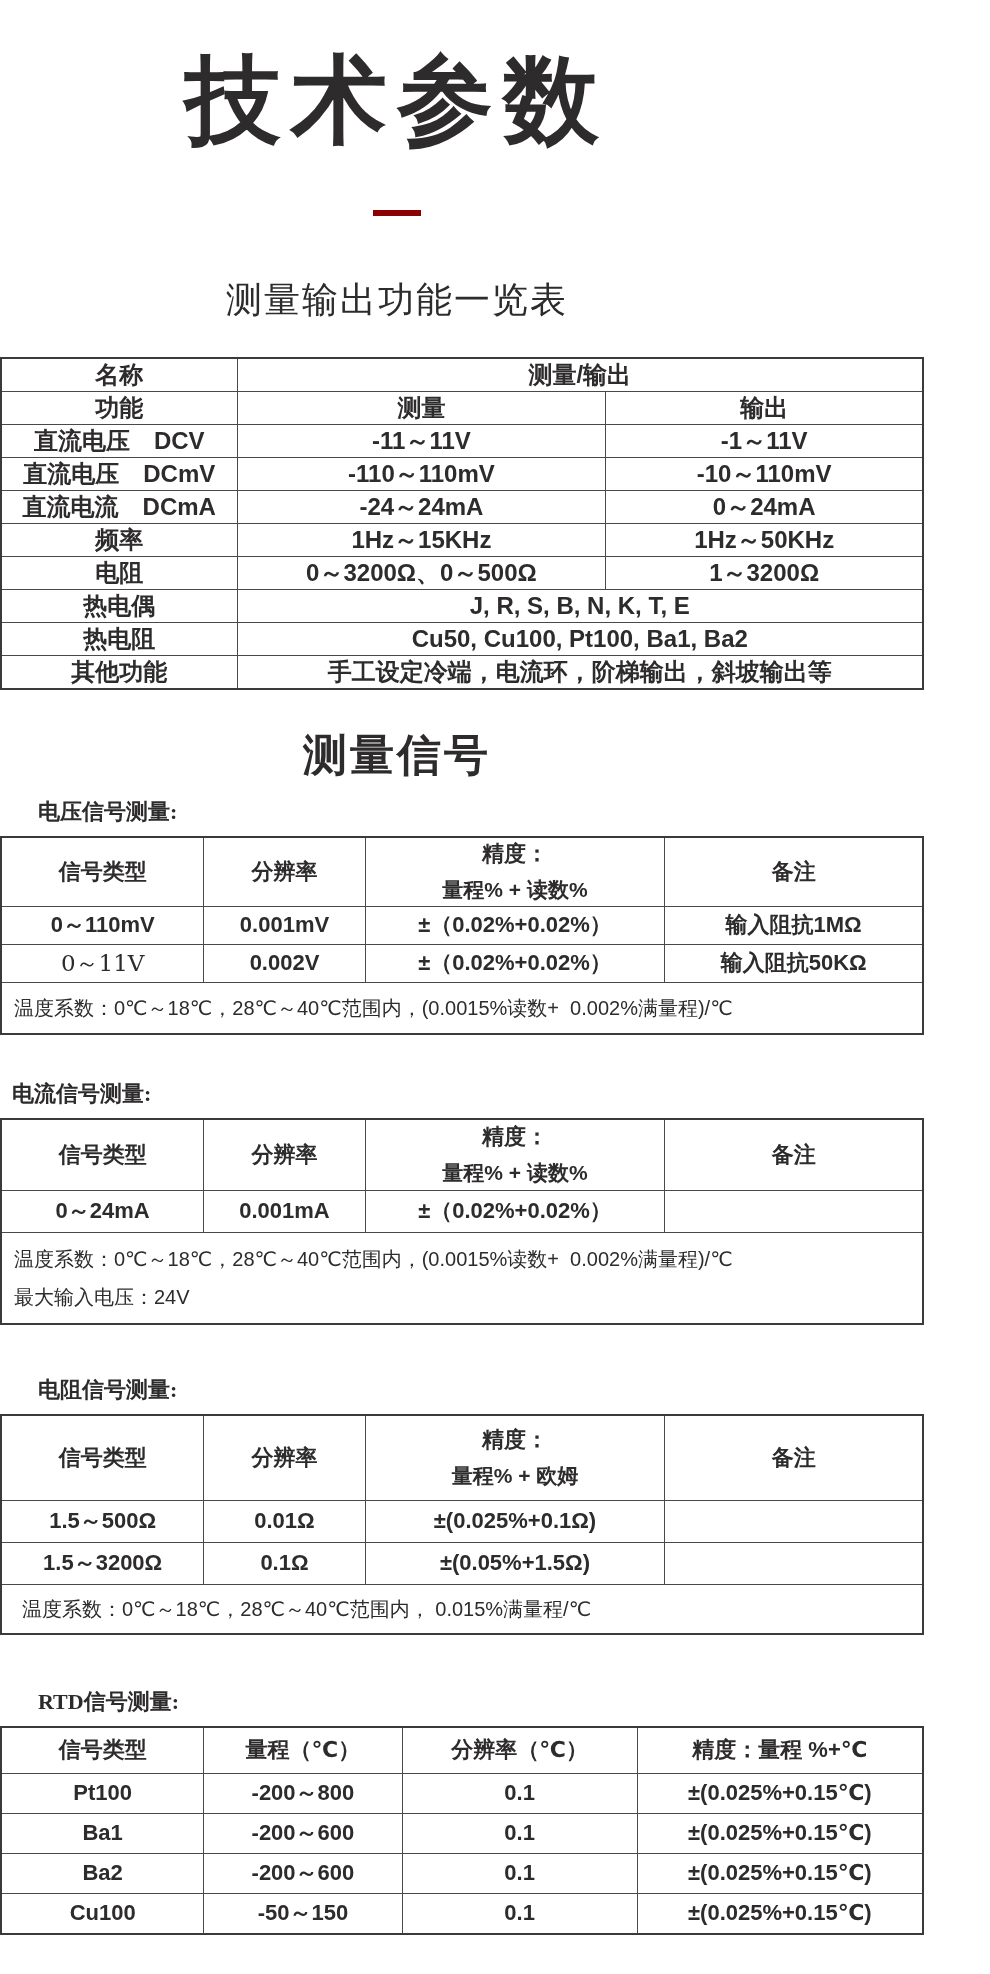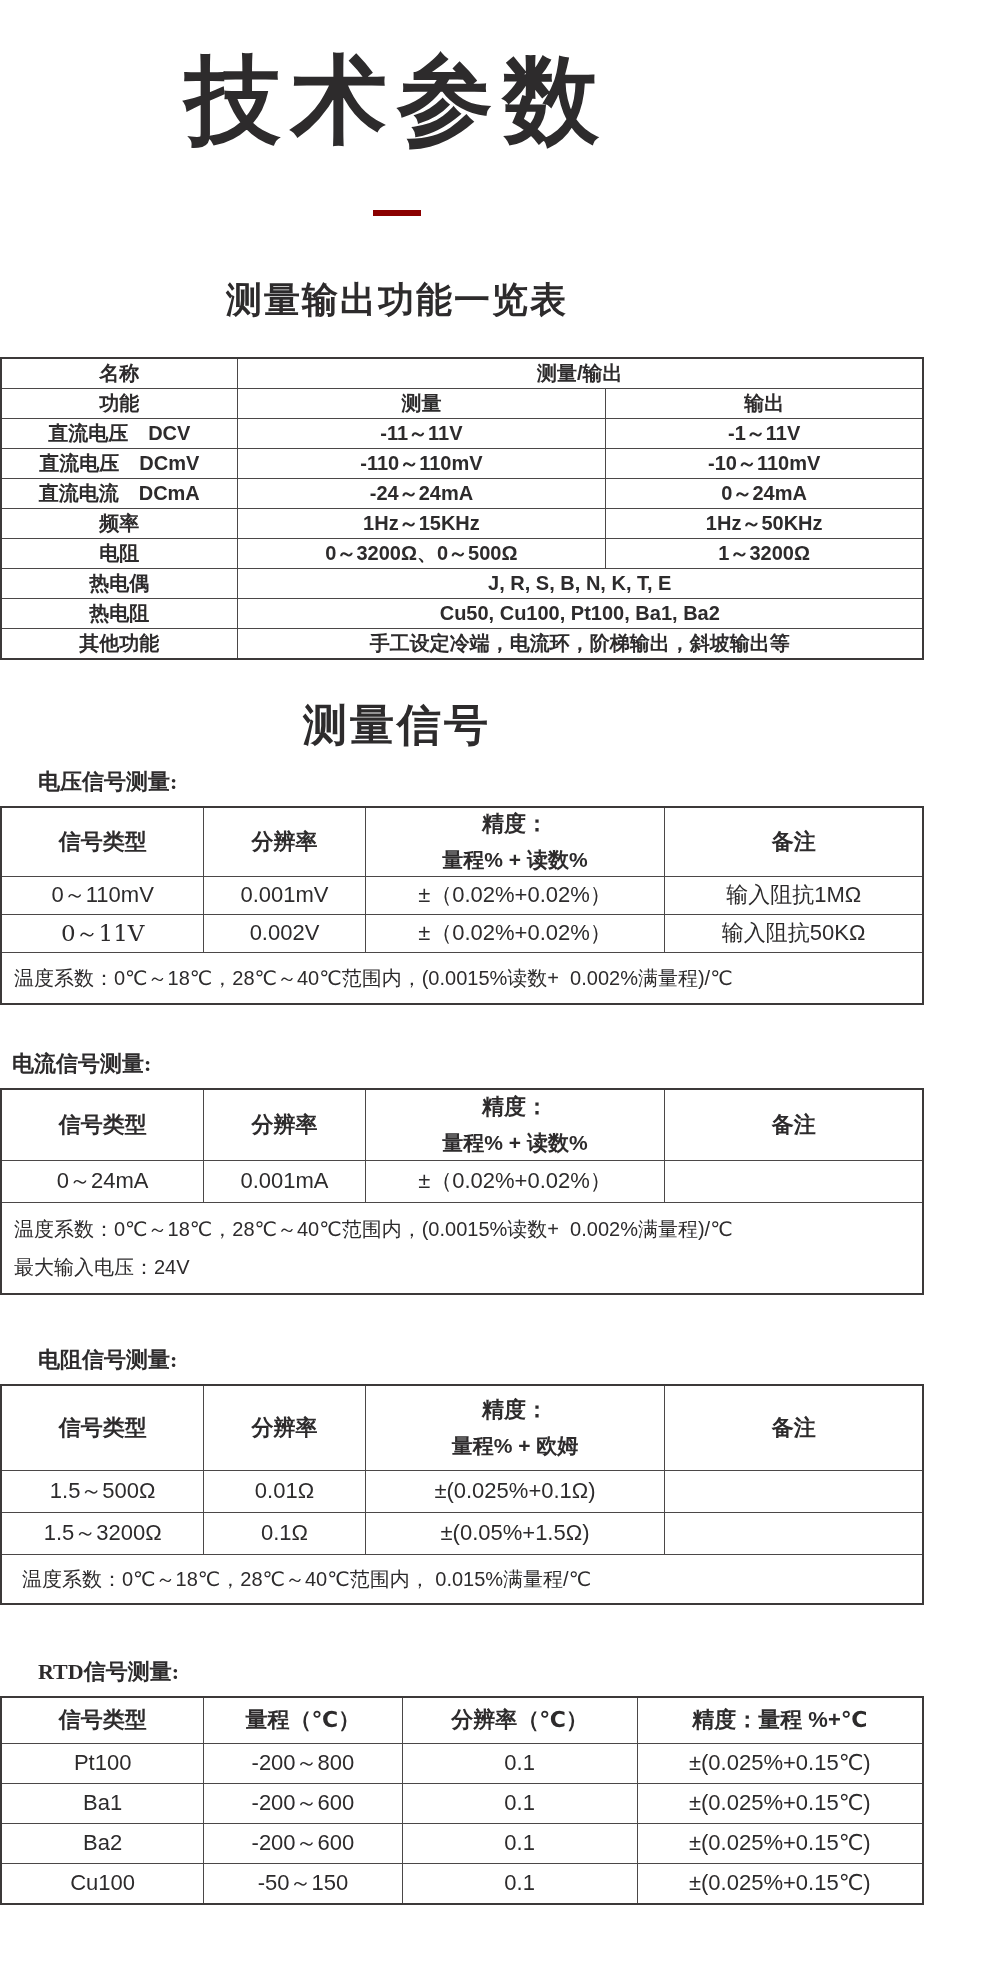--- a/index.html
+++ b/index.html
@@ -23,41 +23,41 @@
   }
   .red-dash {
     width: 48px; height: 6px;
     margin: 56px auto 0 auto;
     background: #8B0000;
   }
   .overview-heading {
     margin: 60px 0 0 0;
     text-align: center;
     font-size: 36px;
-    font-weight: bold;
+    font-weight: normal;
     letter-spacing: 2px;
   }
 
   .tbl {
     border-collapse: collapse;
     table-layout: fixed;
     margin: 0 auto;
     width: 924px;
     border: 2px solid #3c3939;
   }
   .tbl th, .tbl td {
     border: 1px solid #4b4848;
     padding: 0 6px;
     text-align: center;
     vertical-align: middle;
     overflow: hidden;
   }
 
   #tbl-overview { margin-top: 32px; }
-  #tbl-overview td { height: 29px; font-size: 20px; font-weight: bold; }
+  #tbl-overview td { height: 29px; font-size: 24px; font-weight: bold; }
 
   .signals-heading {
     margin: 36px 0 12px 0;
     text-align: center;
     font-size: 44px;
     font-weight: bold;
     letter-spacing: 3px;
   }
 
   .sec-label {
@@ -67,21 +67,21 @@
     font-family: Liberation Serif, serif;
   }
   .sig { margin-top: 0; }
   .sig .tbl { margin-top: 9px; }
   .section-voltage .sec-label { margin-top: 7px; }
   .section-current .sec-label { margin-top: 44px; margin-left: 12px; }
   .section-resistance .sec-label { margin-top: 50px; }
   .section-rtd .sec-label { margin-top: 52px; }
 
   .sig-tbl th { font-weight: bold; font-size: 22px; }
-  .sig-tbl td { font-size: 22px; font-weight: normal; }
+  .sig-tbl td { font-size: 22px; font-weight: bold; }
   .hdr-line2 { font-size: 21px; margin-top: 7px; }
 
   .sig-tbl tr.footer td {
     text-align: left;
     font-weight: normal;
     font-size: 20px;
     padding: 4px 12px;
     white-space: pre-wrap;
   }
   .sig-tbl tr.footer td div { line-height: 38px; }

